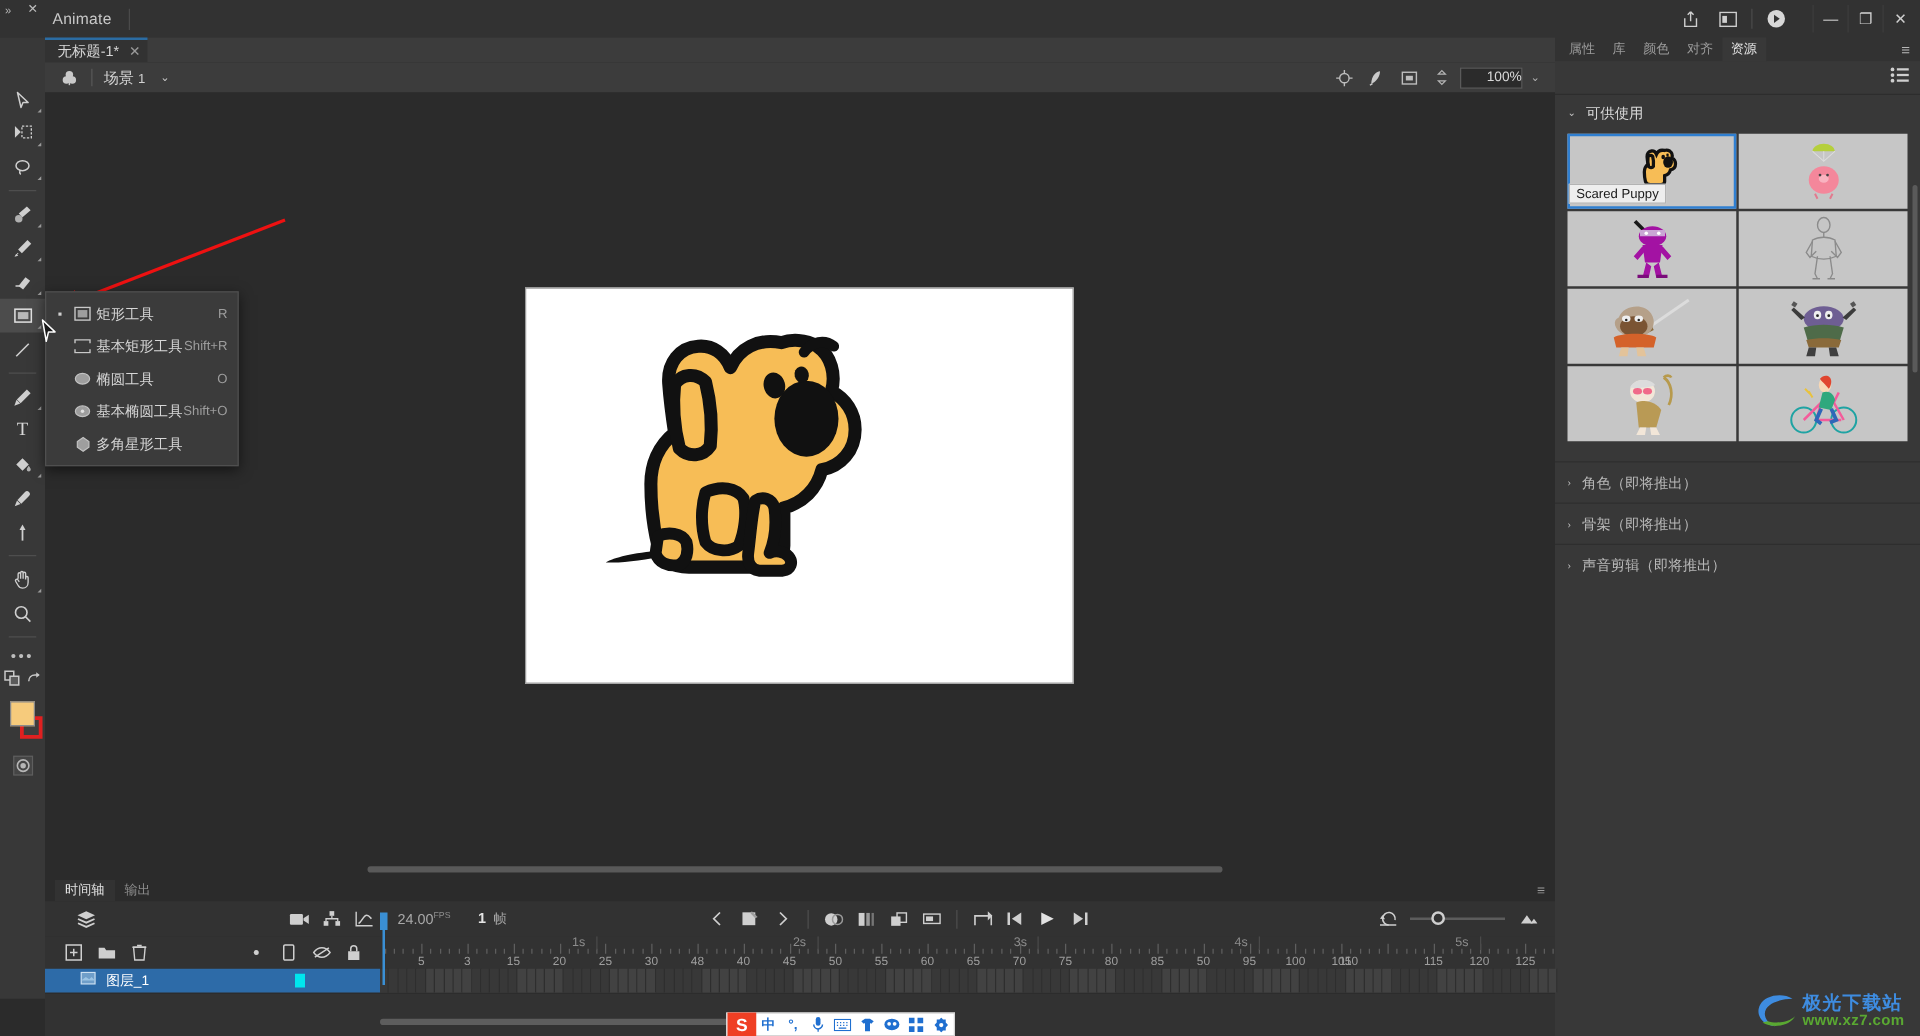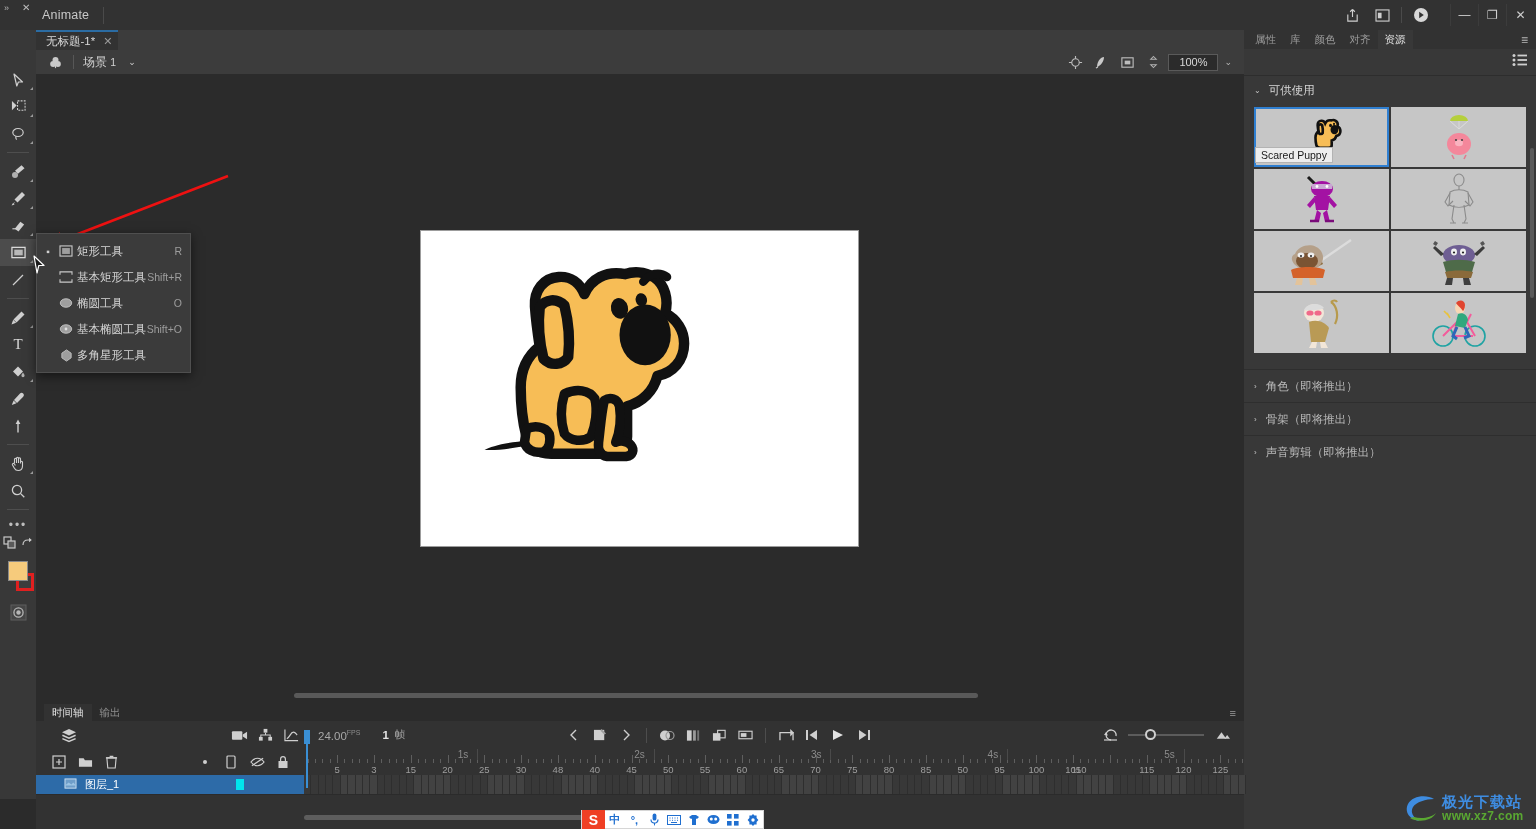--- a/index.html
+++ b/index.html
@@ -59,21 +59,21 @@
   .eb-icon { width: 26px; height: 22px; display: flex; align-items: center; justify-content: center; }
   .eb-vsep { width: 1px; height: 14px; background: #575757; margin: 0 5px; }
   .eb-scene { color: #d2d2d2; font-size: 12px; padding: 0 4px; }
   .eb-scene .num { color: #d2d2d2; font-size: 10.5px; }
   .eb-caret { color: #cfcfcf; font-size: 9px; padding: 0 8px; }
   .eb-right { margin-left: auto; display: flex; align-items: center; gap: 0px; }
   .zoombox {
     display: flex; align-items: center; background: #2b2b2b; border: 1px solid #5a5a5a;
     height: 17px; margin-left: 2px;
   }
-  .zoombox .val { color: #d8d8d8; font-size: 11px; width: 48px; text-align: center; }
+  .zoombox .val { color: #d8d8d8; font-size: 11px; width: 48px; text-align: right; }
   .zoom-caret { color: #b8b8b8; font-size: 9px; padding: 0 6px; }
 
   
   .toolbar {
     position: absolute; left: 0; top: 30px; width: 36px; height: 769px;
     background: #383838; padding-top: 36px;
   }
   .tool {
     width: 36px; height: 27px; display: flex; align-items: center; justify-content: center;
     position: relative;

